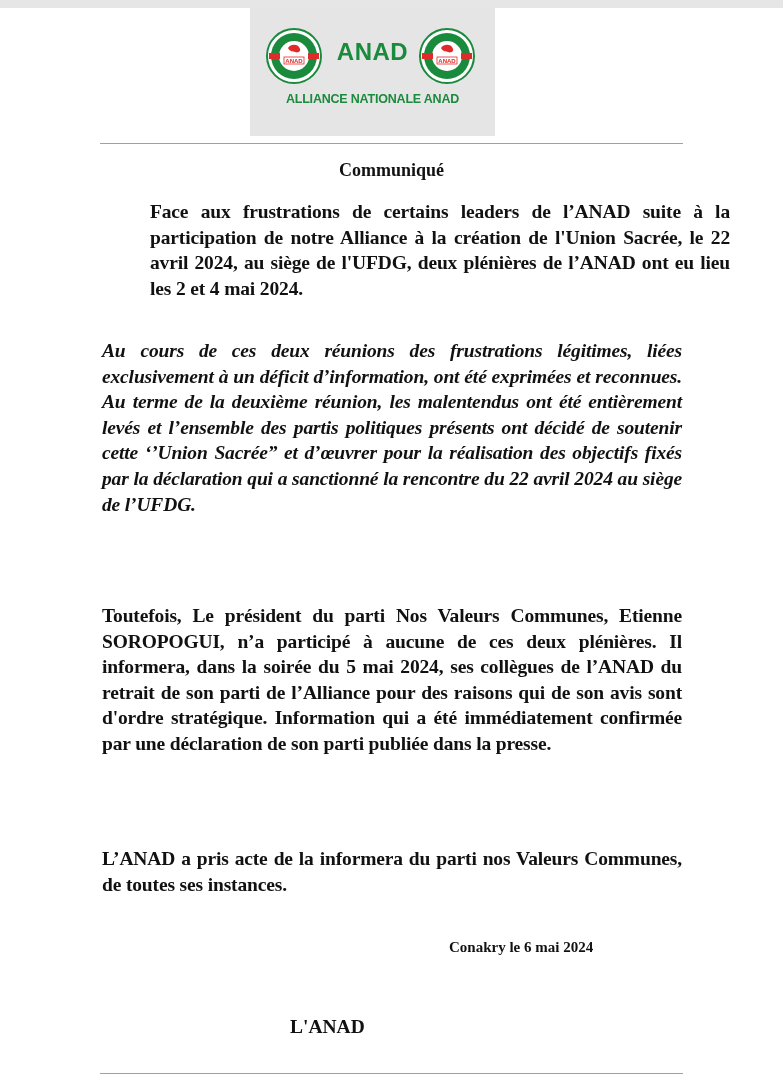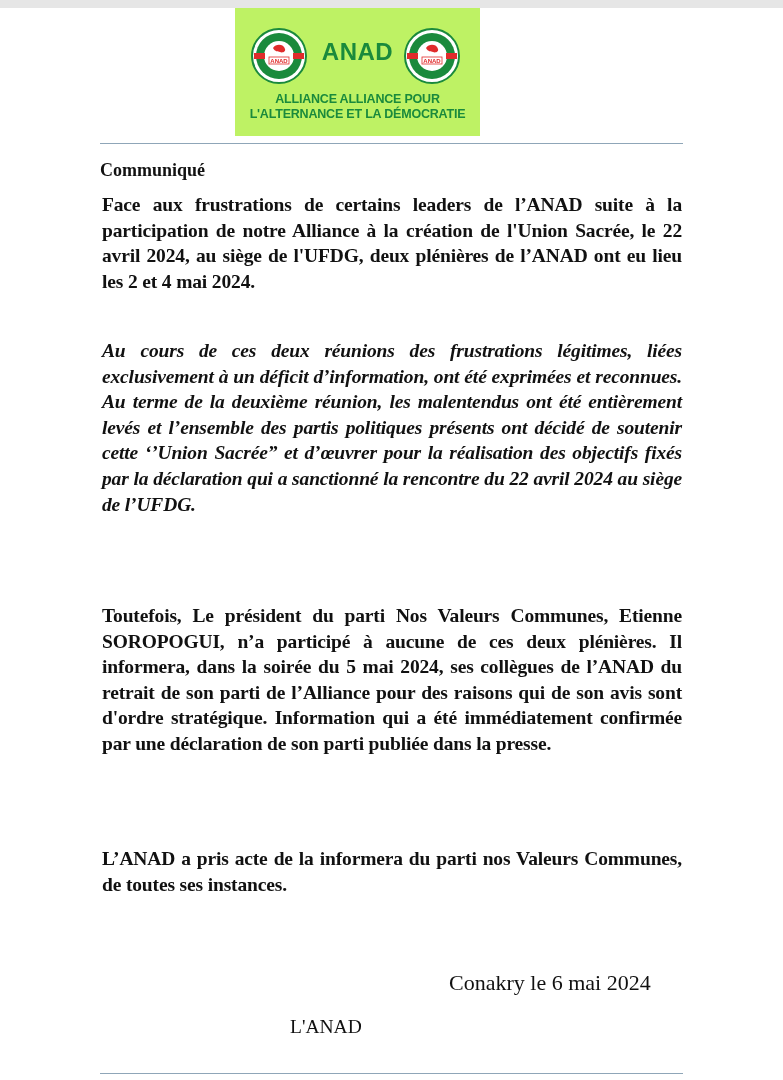--- a/index.html
+++ b/index.html
@@ -16,23 +16,23 @@
       color: #111111;
     }
     .top-strip {
       position: absolute;
       left: 0; top: 0;
       width: 783px; height: 8px;
       background: #e6e6e6;
     }
     .logo-box {
       position: absolute;
-      left: 235px; top: 8px;
+      left: 250px; top: 8px;
       width: 245px; height: 128px;
-      background: #bef264;
+      background: #e5e5e5;
     }
     .emblem {
       position: absolute;
       top: 20px;
       width: 56px; height: 56px;
     }
     .emblem.left { left: 16px; }
     .emblem.right { left: 169px; }
     .logo-anad {
       position: absolute;
@@ -63,47 +63,48 @@
       width: 583px;
       height: 1px;
       background: #8fa6b8;
     }
     .rule.top { top: 143px; }
     .rule.bottom { top: 1073px; }
     .title {
       position: absolute;
       left: 100px; top: 160px;
       width: 583px;
+      text-align: center;
       font-weight: bold;
       font-size: 18px;
     }
     .para {
       position: absolute;
       left: 102px;
       width: 580px;
       font-weight: bold;
       font-size: 19.5px;
       line-height: 25.6px;
       text-align: justify;
       letter-spacing: -0.15px;
     }
-    .p1 { top: 192px; }
+    .p1 { top: 199px; margin-left: 48px; }
     .p2 { top: 338px; font-style: italic; }
     .p3 { top: 603px; }
     .p4 { top: 846px; }
     .place-date {
       position: absolute;
-      left: 449px; top: 970px;
-      font-weight: normal;
-      font-size: 22px;
+      left: 449px; top: 939px;
+      font-weight: bold;
+      font-size: 15px;
     }
     .signature {
       position: absolute;
       left: 290px; top: 1016px;
-      font-weight: normal;
+      font-weight: bold;
       font-size: 19.5px;
     }
   </style>
 </head>
 <body>
 
 <div class="top-strip"></div>
 
 <div class="logo-box">
   <svg class="emblem left" viewBox="0 0 56 56">
@@ -124,22 +125,21 @@
     <circle cx="28" cy="28" r="23" fill="#1a8a3c"></circle>
     <circle cx="28" cy="28" r="15" fill="#ffffff"></circle>
     <rect x="3" y="25" width="11" height="6" fill="#e02b2b"></rect>
     <rect x="42" y="25" width="11" height="6" fill="#e02b2b"></rect>
     <path d="M22 20 C25 15 33 16 34 21 C35 24 31 25 29 24 C27 23 24 24 22 20 Z" fill="#e02b2b"></path>
     <rect x="18" y="29" width="20" height="7" fill="#ffffff" stroke="#e02b2b" stroke-width="0.8"></rect>
     <text x="28" y="35" font-family="Liberation Sans, sans-serif" font-size="6" font-weight="bold" fill="#e02b2b" text-anchor="middle">ANAD</text>
   </svg>
 
   <div class="logo-sub">
-    <div>ALLIANCE ALLIANCE POUR</div>
-    <div>L'ALTERNANCE ET LA DÉMOCRATIE</div>
+    <div>ALLIANCE NATIONALE ANAD</div>
   </div>
 </div>
 
 <div class="rule top"></div>
 
 <div class="title">Communiqué</div>
 
 <div class="para p1">Face aux frustrations de certains leaders de l’ANAD suite  à la participation de notre Alliance à la création de l'Union Sacrée, le 22 avril 2024, au siège de l'UFDG, deux plénières de l’ANAD ont eu lieu les 2 et 4 mai 2024.</div>
 <div class="para p2">Au cours de ces deux réunions des frustrations légitimes, liées exclusivement à un déficit d’information, ont été exprimées et reconnues. Au terme de la deuxième réunion, les malentendus ont été entièrement levés et l’ensemble des partis politiques présents ont décidé de soutenir cette ‘’Union Sacrée” et d’œuvrer pour la réalisation des objectifs fixés par la déclaration qui a sanctionné la rencontre du 22 avril 2024 au siège de l’UFDG.</div>
 <div class="para p3">Toutefois, Le président du parti Nos Valeurs Communes, Etienne SOROPOGUI, n’a participé à aucune de ces deux plénières. Il informera, dans la soirée du 5 mai 2024, ses collègues de l’ANAD du retrait  de son parti de l’Alliance pour des raisons qui de son avis sont d'ordre stratégique. Information qui a été immédiatement confirmée par une déclaration de son parti publiée dans la presse.</div>

